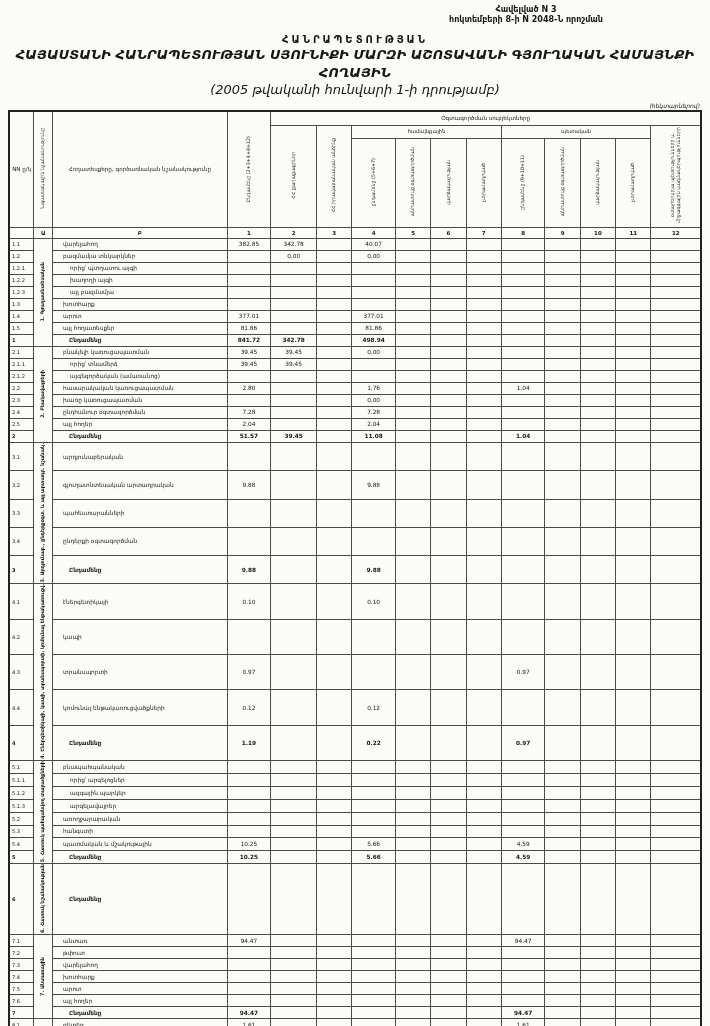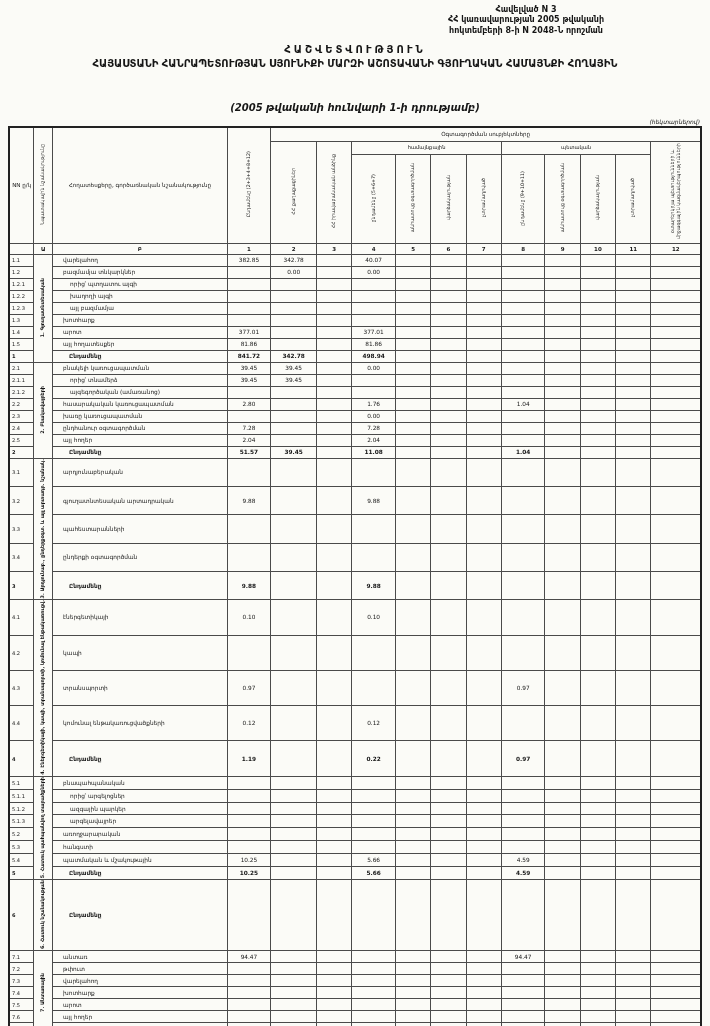--- a/index.html
+++ b/index.html
@@ -11,22 +11,22 @@
   }
   .page{padding:5px 8px 0 8px;}
 
   
   .appendix{width:300px;margin-left:368px;text-align:center;
     font-size:8px;font-weight:bold;line-height:1.3;}
 
   
   .title-block{text-align:center;margin-top:7px;line-height:1.35;}
   .t-main{font-size:10px;font-weight:bold;letter-spacing:3px;}
-  .t-sub{font-size:10px;font-weight:bold;}
-  .t-date{font-size:10px;font-weight:bold;font-style:italic;margin-top:31px;}
+  .t-sub{font-size:13px;font-weight:bold;font-style:italic;}
+  .t-date{font-size:13px;font-weight:normal;font-style:italic;}
   .units-note{text-align:right;font-size:6px;font-style:italic;margin:3px 2px 1px 0;}
 
   
   table{border-collapse:collapse;table-layout:fixed;width:694px;border:2px solid #222;}
   th,td{border:1px solid #4a4a4a;padding:0 1px;overflow:hidden;vertical-align:middle;}
   thead th{font-weight:normal;font-size:4.8px;text-align:center;line-height:1.15;}
   .hdr-r1 th{height:13px;font-size:5.6px;}
   .hdr-r2 th{height:12px;font-size:5.2px;}
   .hdr-r3 th{height:88px;}
   .colnum-row th{height:10px;font-size:5.5px;font-weight:bold;padding:0;}
@@ -44,26 +44,25 @@
   tr.total-row td{font-weight:bold;}
   tr.tall-row{height:42px;}
 </style>
 </head>
 <body>
 
 <div class="page">
 
   <div class="appendix">
     <div>Հավելված N 3</div>
-    <div>ՀՀ կառավարության 2005 թվականի</div>
     <div>հոկտեմբերի 8-ի N 2048-Ն որոշման</div>
   </div>
 
   <div class="title-block">
-    <div class="t-main">ՀԱՇՎԵՏՎՈՒԹՅՈՒՆ</div>
+    <div class="t-main">ՀԱՆՐԱՊԵՏՈՒԹՅԱՆ</div>
     <div class="t-sub">ՀԱՅԱՍՏԱՆԻ ՀԱՆՐԱՊԵՏՈՒԹՅԱՆ ՍՅՈՒՆԻՔԻ ՄԱՐԶԻ ԱՇՈՏԱՎԱՆԻ ԳՅՈՒՂԱԿԱՆ ՀԱՄԱՅՆՔԻ ՀՈՂԱՅԻՆ</div>
     <div class="t-date">(2005 թվականի հունվարի 1-ի դրությամբ)</div>
   </div>
 
   <div class="units-note">(հեկտարներով)</div>
 
   <table>
     <colgroup>
       <col style="width:24px">
         <col style="width:18px">

